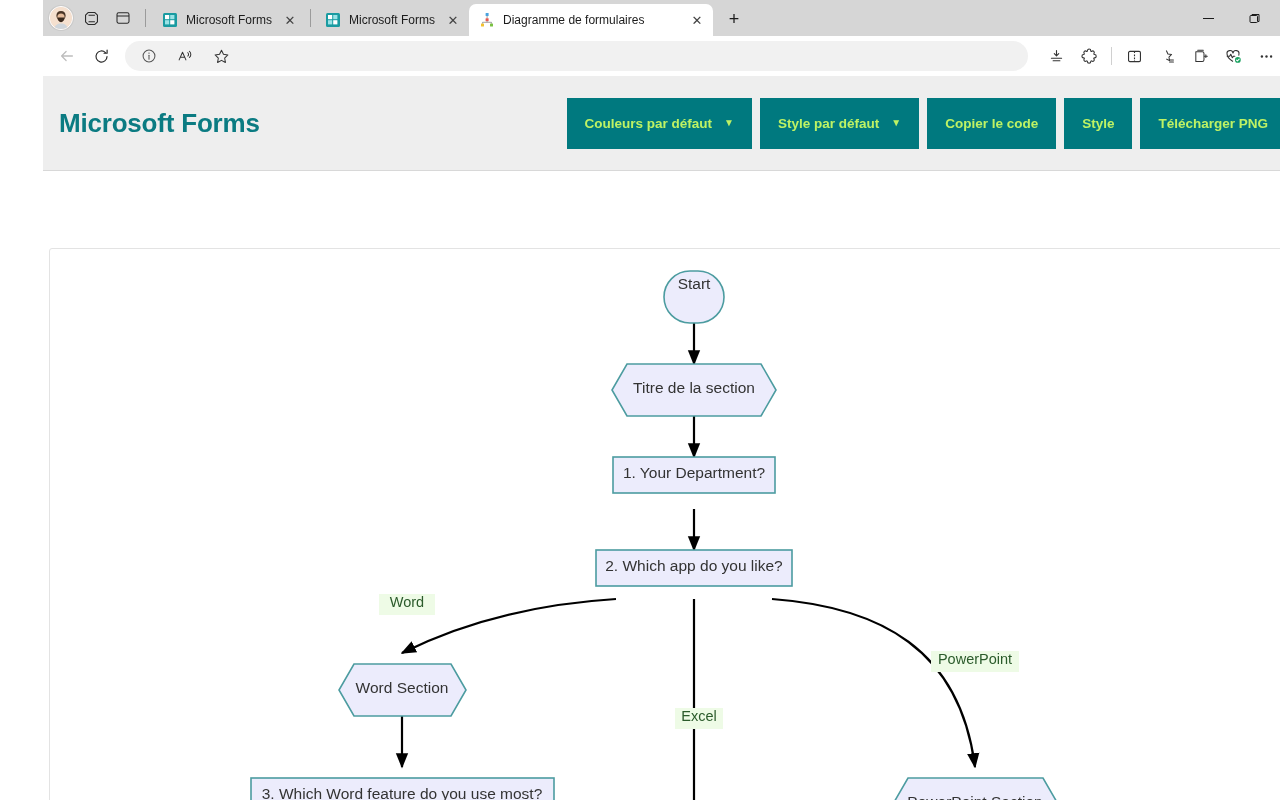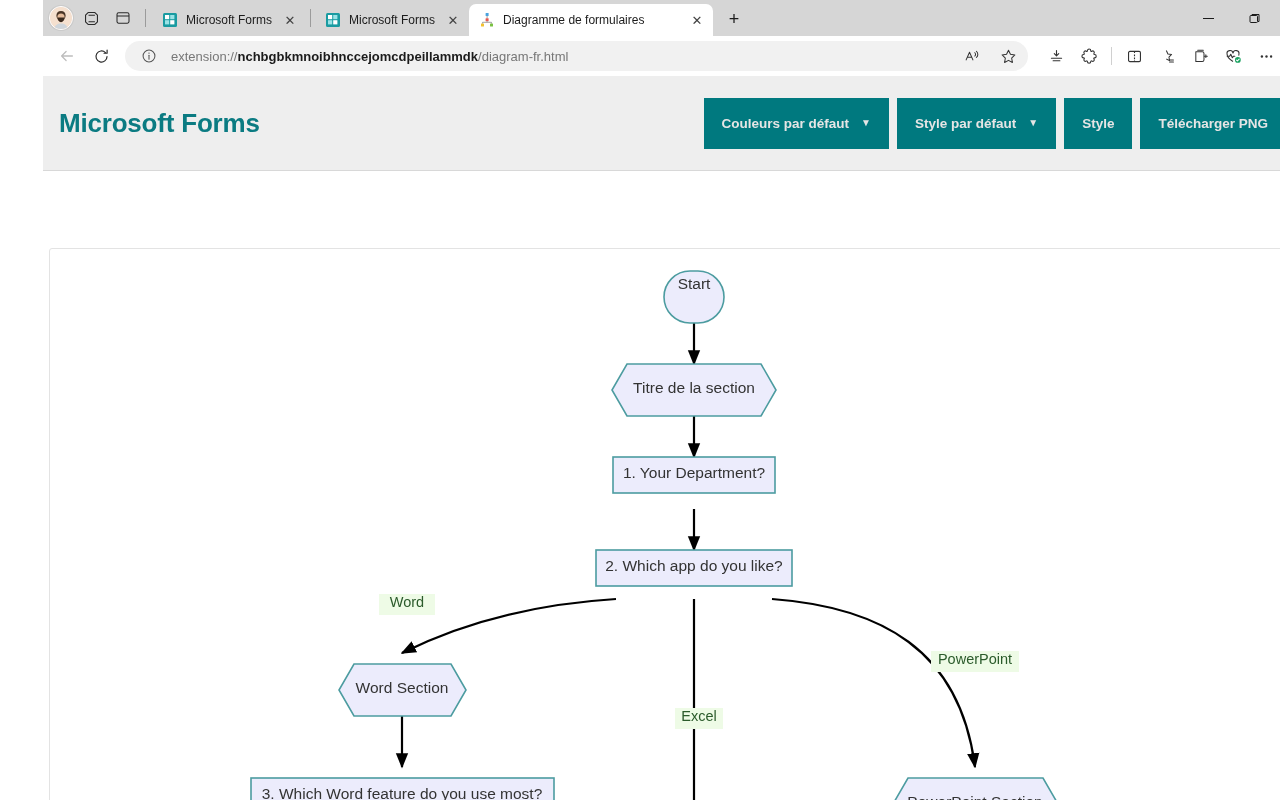--- a/index.html
+++ b/index.html
@@ -105,21 +105,21 @@
     height: 95px; background: #eeeeee;
     border-bottom: 1px solid #d8d8d8;
     display: flex; align-items: center; justify-content: space-between;
     padding: 0 22px 0 16px;
   }
   .page-title {
     font-size: 26px; font-weight: bold; color: #0b7b82; letter-spacing: -.2px;
   }
   .toolbar { display: flex; align-items: stretch; gap: 8px; height: 51px; }
   .tb-btn {
-    background: #00797f; color: #e5e5e5; border: none;
+    background: #00797f; color: #bef264; border: none;
     font-family: "Liberation Sans", sans-serif;
     font-size: 13.5px; font-weight: bold;
     padding: 0 18px; display: flex; align-items: center; justify-content: center;
     gap: 12px; cursor: pointer; white-space: nowrap;
   }
   .caret { font-size: 10px; line-height: 1; }
 
   
   .canvas {
     position: absolute; left: 6px; top: 172px; width: 1253px; height: 620px;
@@ -249,21 +249,20 @@
     </div>
 
     <div class="omnibox">
       <span class="omni-btn">
         <svg width="16" height="16" viewBox="0 0 20 20" fill="none" stroke="#555" stroke-width="1.3">
           <circle cx="10" cy="10" r="7.4"></circle>
             <path d="M10 9v5" stroke-linecap="round"></path>
             <circle cx="10" cy="6.4" r=".9" fill="#555" stroke="none"></circle>
         </svg>
       </span>
-      <span class="omnibox-url">extension://<b>nchbgbkmnoibhnccejomcdpeillammdk</b>/diagram-fr.html</span>
       <span class="omni-btn">
         <svg width="17" height="17" viewBox="0 0 20 20" fill="none" stroke="#333" stroke-width="1.2">
           <path d="M2.5 14l4-9 4 9M4 11h5.2" stroke-linecap="round" stroke-linejoin="round"></path>
           <path d="M12.6 5.5c1.3.9 1.3 3.1 0 4M14.6 4c2.2 1.7 2.2 5.3 0 7" stroke-linecap="round"></path>
         </svg>
       </span>
       <span class="omni-btn">
         <svg width="17" height="17" viewBox="0 0 20 20" fill="none" stroke="#333" stroke-width="1.2">
           <path d="M10 2.6l2.3 4.8 5.2.7-3.8 3.7.9 5.2-4.6-2.5-4.6 2.5.9-5.2L2.5 8.1l5.2-.7z" stroke-linejoin="round"></path>
         </svg>
@@ -339,20 +338,21 @@
         <div class="page-title">Microsoft Forms</div>
         <div class="toolbar">
           <button class="tb-btn">
             <span>Couleurs par défaut</span>
             <span class="caret">▼</span>
           </button>
           <button class="tb-btn">
             <span>Style par défaut</span>
             <span class="caret">▼</span>
           </button>
+          <button class="tb-btn">Copier le code</button>
           <button class="tb-btn">Style</button>
           <button class="tb-btn">Télécharger PNG</button>
         </div>
       </div>
 
       <div class="canvas">
         <svg width="1253" height="620" viewBox="0 0 1253 620">
           <defs>
             <marker id="arrow" viewBox="0 0 10 10" refX="9" refY="5" markerWidth="7" markerHeight="7" orient="auto-start-reverse">
               <path d="M 0 1 L 10 5 L 0 9 z" fill="#000000"></path>

